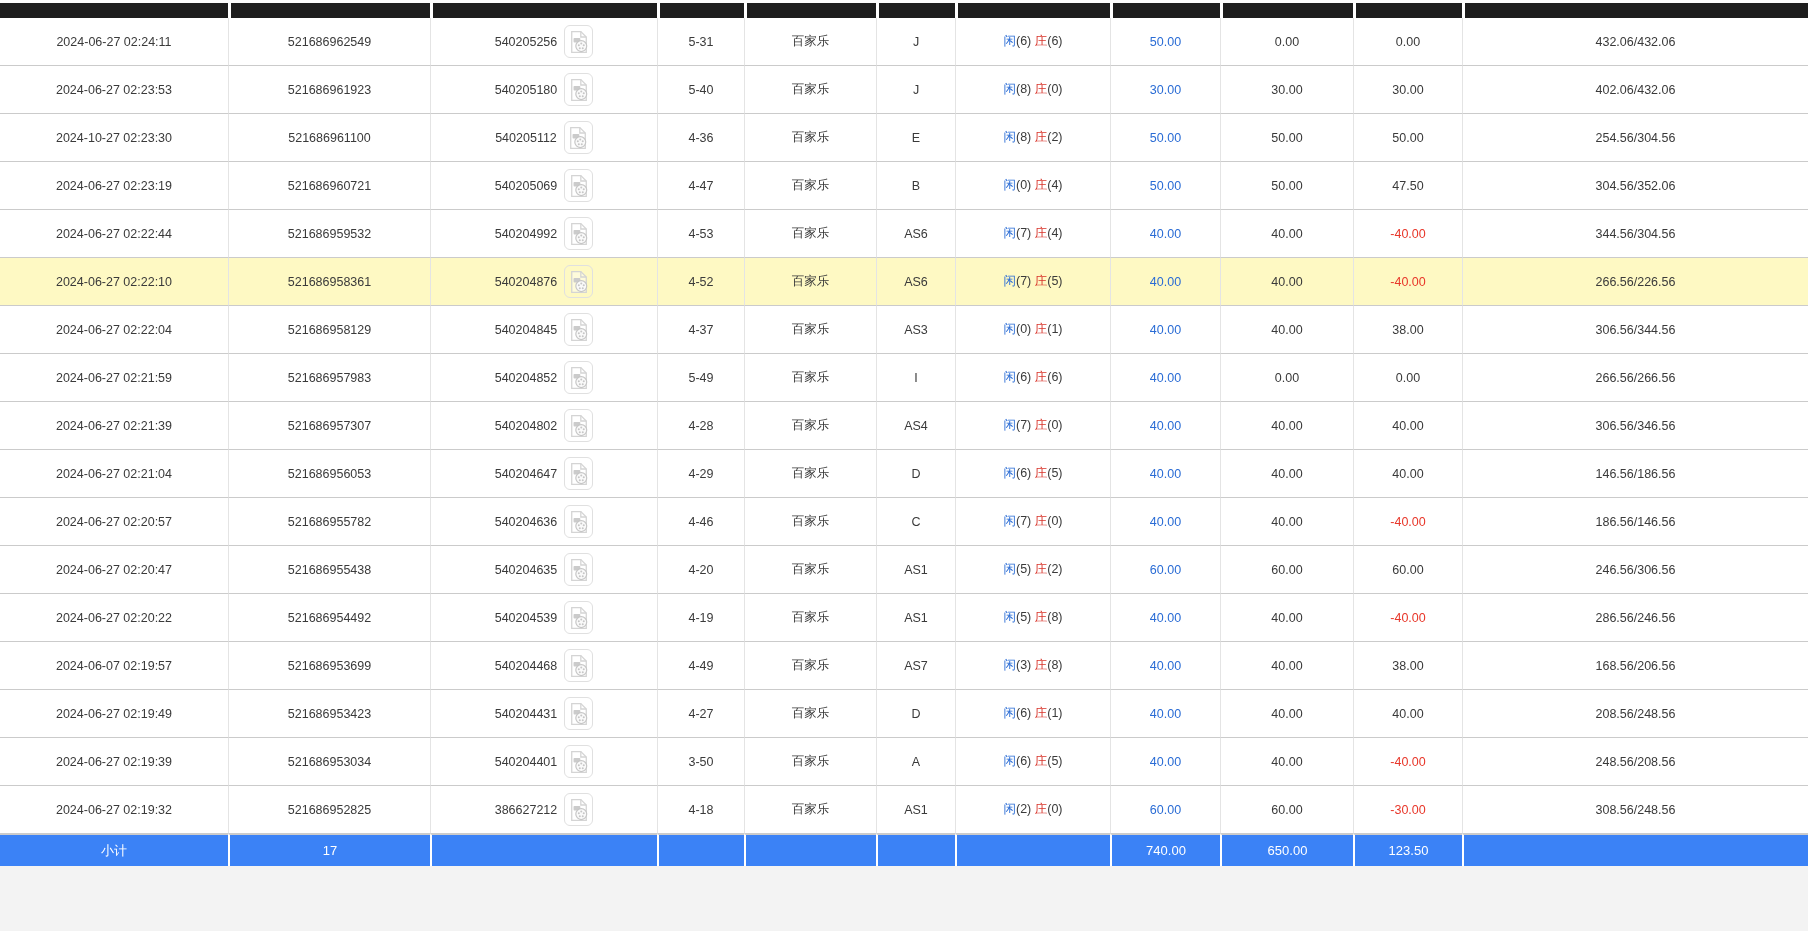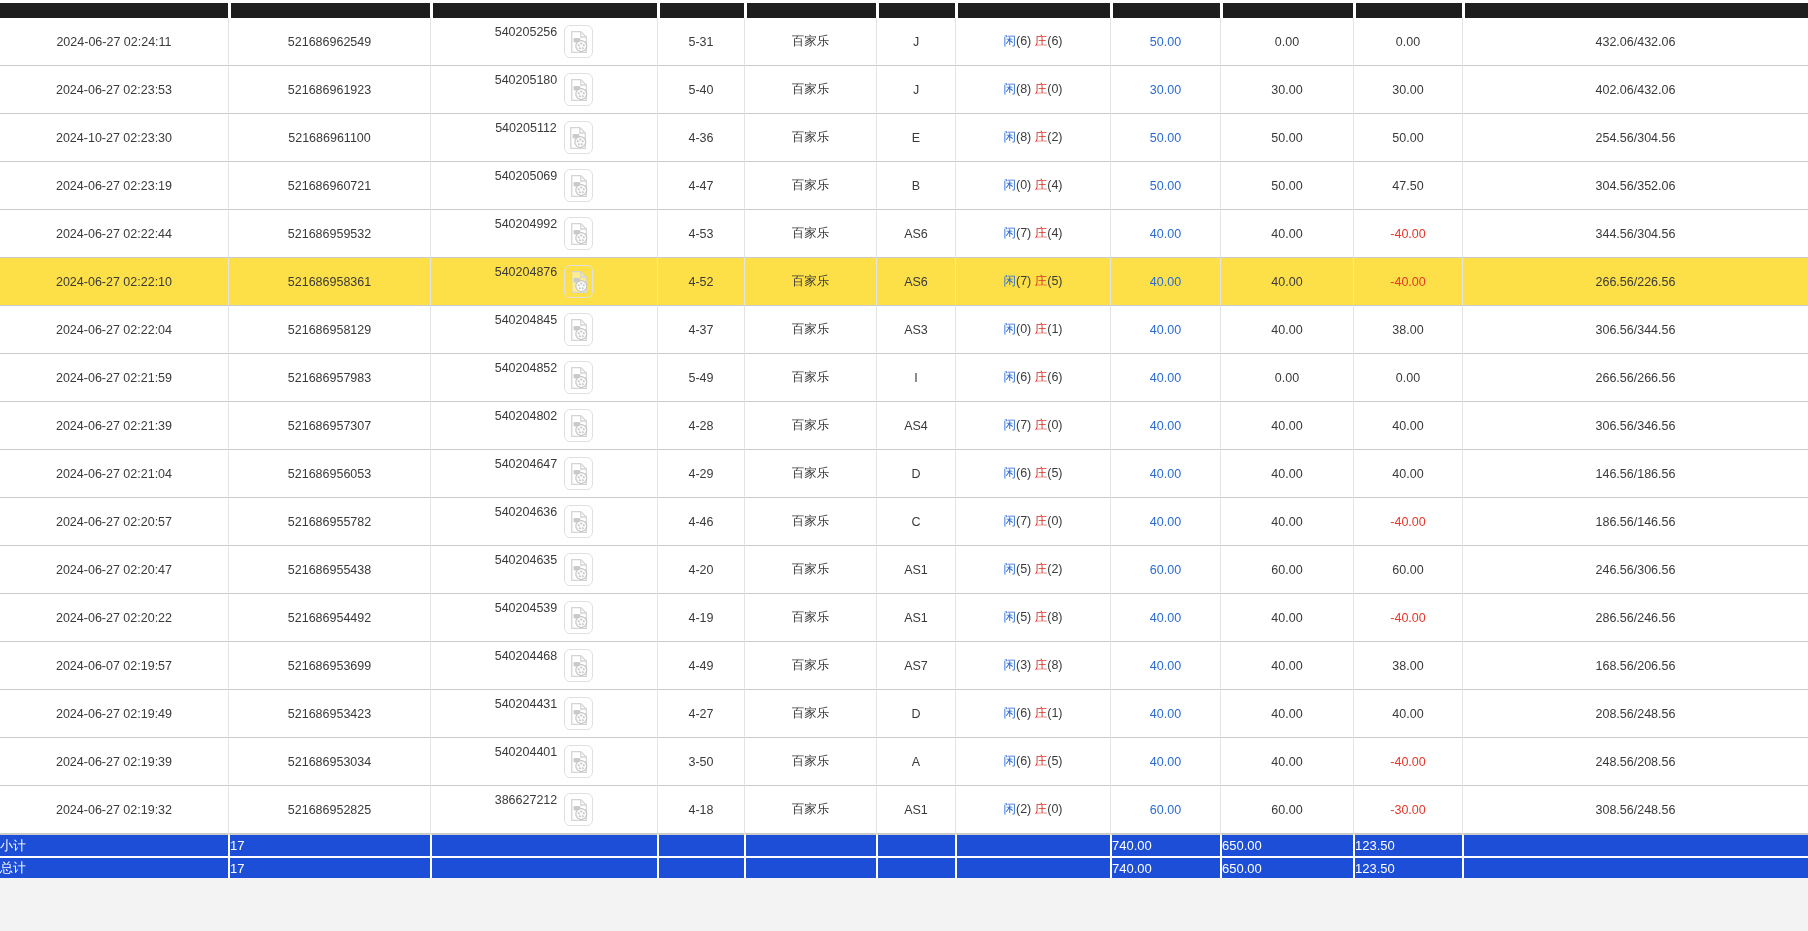--- a/index.html
+++ b/index.html
@@ -8,34 +8,34 @@
   table { width:1808px; table-layout:fixed; border-collapse:separate; border-spacing:0; background:#fff; }
   thead th { background:#1d1d1d; height:15px; border-left:3px solid #fff; padding:0; }
   thead th:first-child { border-left:none; }
   tbody td {
     height:48px; text-align:center; vertical-align:middle;
     font-size:12.5px; color:#3a3a3a; background:#fff;
     border-bottom:1px solid #cbcbcb; border-left:1px solid #e4e4e4;
     overflow:hidden; white-space:nowrap;
   }
   tbody td:first-child { border-left:none;margin-left:24px; }
-  tbody tr.highlight td { background:#fde047; }
+  tbody tr.highlight td { background:#fef9c3; }
   .c-blue { color:#2a6cd5; }
   .c-red  { color:#d8342a; }
   .pts { color:#3a3a3a; }
   td.amt-blue { color:#2a6cd5; }
   td.neg { color:#e8372a; }
-  .round-wrap { display:inline-flex; justify-content:center; gap:7px; }
+  .round-wrap { display:inline-flex; align-items:center; justify-content:center; gap:7px; }
   .video-btn {
     display:inline-flex; align-items:center; justify-content:center;
     width:29px; height:33px; border:1px solid #e0e0e0; border-radius:6px;
     background:transparent; cursor:pointer;
   }
   tfoot td {
-    height:22px; background:#1d4ed8; color:#fff; vertical-align:middle;
+    height:32px; background:#3b82f6; color:#fff; text-align:center; vertical-align:middle;
     font-size:13px; border-left:2px solid #fff; white-space:nowrap;
   }
   tfoot td:first-child { border-left:none; }
   tfoot tr.total-row td { border-top:2px solid #fff; }
   tfoot tr.subtotal-row td { border-top:1px solid #cbcbcb; }
 </style>
 </head>
 <body>
 
 <div class="top-strip"></div>
@@ -588,27 +588,14 @@
       <td></td>
       <td></td>
       <td></td>
       <td></td>
       <td></td>
       <td>740.00</td>
       <td>650.00</td>
       <td>123.50</td>
       <td></td>
     </tr>
-    <tr class="total-row">
-      <td>总计</td>
-      <td>17</td>
-      <td></td>
-      <td></td>
-      <td></td>
-      <td></td>
-      <td></td>
-      <td>740.00</td>
-      <td>650.00</td>
-      <td>123.50</td>
-      <td></td>
-    </tr>
   </tfoot>
 </table>
 
 </body></html>

